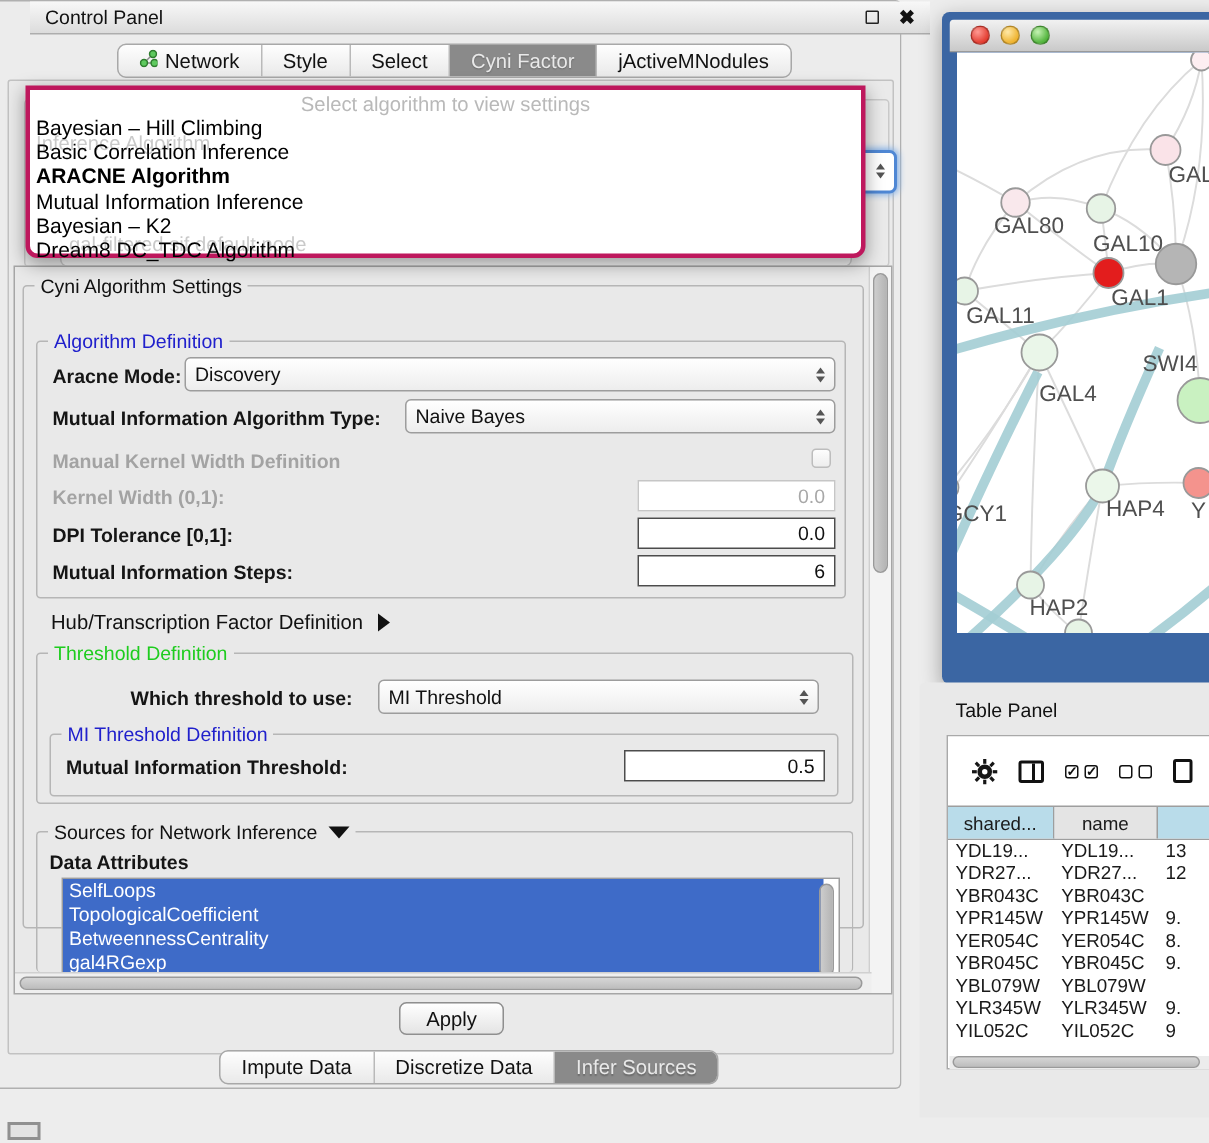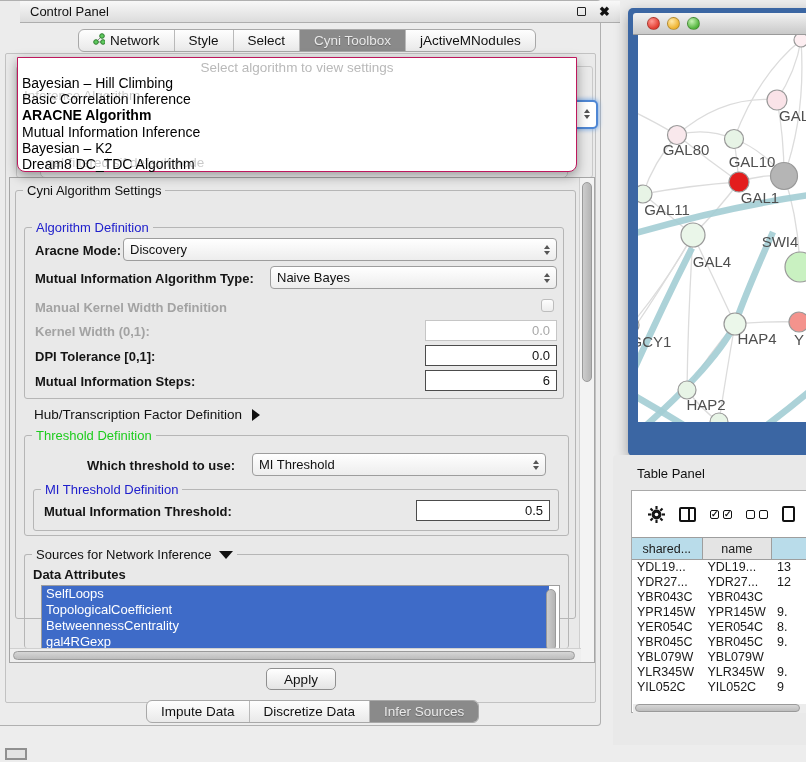--- a/index.html
+++ b/index.html
@@ -58,21 +58,21 @@
              border-top:8px solid #111;display:inline-block;}
 
   .field{height:21px;background:#fff;border:1px solid #4c4c4c;font-size:13px;
          text-align:right;padding:2px 6px;color:#111;}
   .field.dis{border:1px solid #c6c6c6;color:#a8a8a8;}
   .checkbox{width:13px;height:13px;border:1px solid #bdbdbd;border-radius:3px;
             background:linear-gradient(#fdfdfd,#ededed);}
 
   
   .popup{left:17px;top:57px;width:560px;height:115px;background:#fff;
-         border:1px solid #be185d;border-radius:0 0 8px 8px;
+         border:3px solid #be185d;border-radius:0 0 8px 8px;
          box-shadow:0 4px 12px rgba(0,0,0,.38);z-index:30;}
   .pop-prompt{height:17px;text-align:center;font-size:13.5px;color:#b9b9b9;padding-top:2px;}
   .pop-item{height:16.2px;padding:0 4px;font-size:14px;color:#000;line-height:16.2px;white-space:nowrap;}
   .pop-item.bold{font-weight:bold;}
   .ghost-text{position:absolute;color:rgba(60,60,60,.28);font-size:13.5px;white-space:nowrap;z-index:31;pointer-events:none;}
 
   
   .attr-list{background:#fff;border:1px solid #9d9d9d;}
   .attr-item{height:16px;line-height:16px;background:#3e6bc8;color:#fff;font-size:13px;
              padding-left:4px;white-space:nowrap;}
@@ -139,21 +139,21 @@
             </svg></span>
           <span>Network</span>
         </div>
         <div class="tab">
           <span>Style</span>
         </div>
         <div class="tab">
           <span>Select</span>
         </div>
         <div class="tab sel">
-          <span>Cyni Toolbox</span>
+          <span>Cyni Factor</span>
         </div>
         <div class="tab">
           <span>jActiveMNodules</span>
         </div>
       </div>
 
     <div class="abs tab-content">
       <div class="abs ghost-box" style="left:10px;top:12px;width:577px;height:112px;"></div>
       <div class="abs ghost-box" style="left:34px;top:98px;width:528px;height:26px;border-radius:5px;background:#f4f4f4;"></div>
       <div class="abs focus-stub" style="left:546px;top:46px;width:46px;height:29px;">

